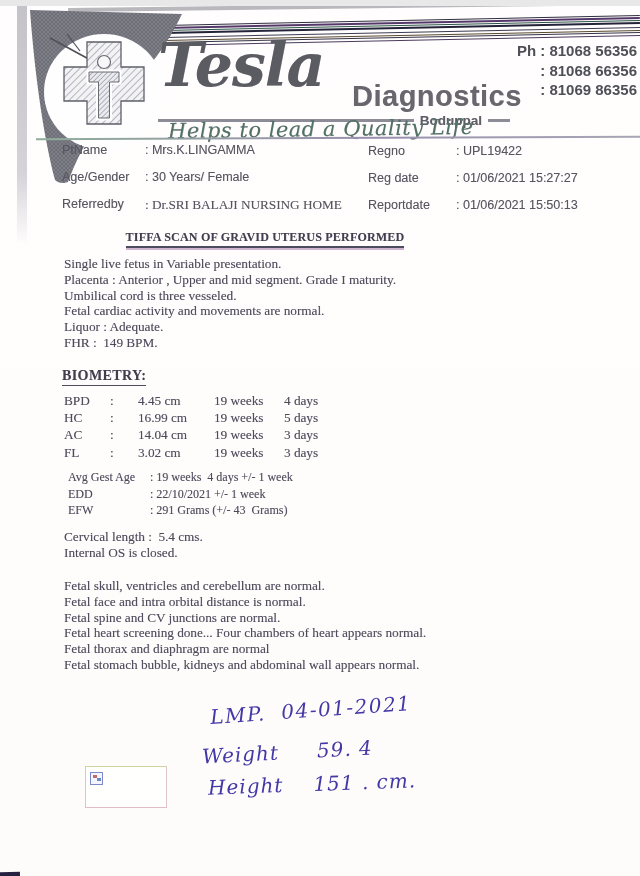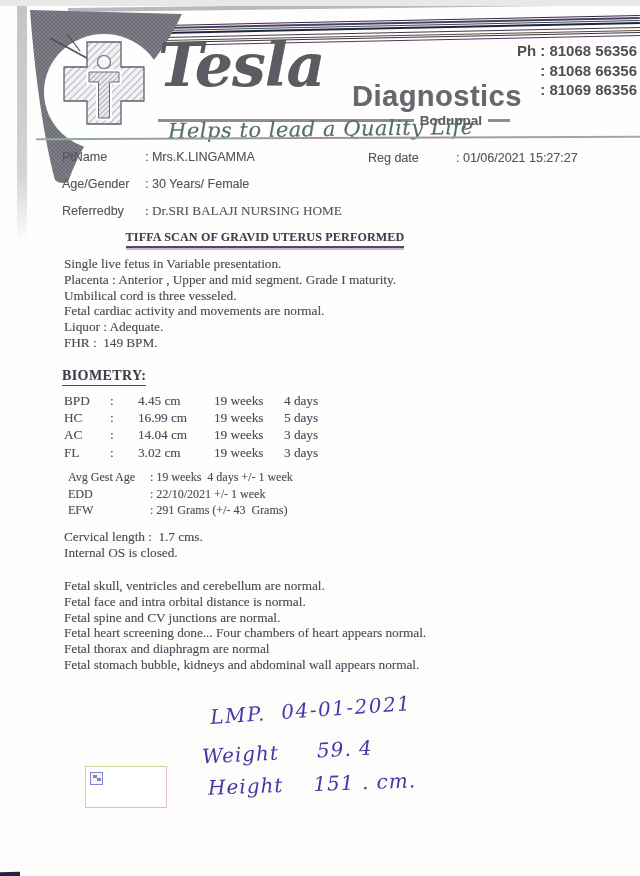--- a/index.html
+++ b/index.html
@@ -54,21 +54,21 @@
     font-family:"Liberation Sans","DejaVu Sans",sans-serif;font-weight:bold;
     font-size:15px;line-height:19.5px;color:#4f4f58;}
 
   .info-rule{position:absolute;left:36px;top:131px;width:604px;height:1.6px;
     background:linear-gradient(90deg,#8fae9a,#9a8fae 55%,#a7a7b5);transform:rotate(-0.25deg);}
 
   .pt-block{position:absolute;font-family:"Liberation Sans","DejaVu Sans",sans-serif;
     font-size:12.5px;color:#56565f;}
   .pt-left{left:62px;top:137px;}
   .pt-right{left:368px;top:138px;}
-  .pt-row{display:flex;height:27px;align-items:center;white-space:pre;}
+  .pt-row{display:flex;height:27px;align-items:flex-start;white-space:pre;}
   .pt-left .pt-label{width:83px;}
   .pt-right .pt-label{width:88px;}
   .pt-serif{font-family:"Liberation Serif","DejaVu Serif",serif;font-size:13.2px;}
 
   .report-title-wrap{position:absolute;left:55px;top:221px;width:420px;text-align:center;}
   .report-title{display:inline-block;font-weight:bold;font-size:12px;letter-spacing:0.2px;
     color:#413f4e;border-bottom:2px solid #4c4c5e;box-shadow:0 2px 0 rgba(150,90,150,0.45);
     padding-bottom:1px;}
 
   .body-lines p{margin:0;font-size:13.2px;line-height:15.8px;white-space:pre;}
@@ -171,22 +171,30 @@
       <span class="pt-value">: 30 Years/ Female</span>
     </div>
     <div class="pt-row">
       <span class="pt-label">Referredby</span>
       <span class="pt-value pt-serif">: Dr.SRI BALAJI NURSING HOME</span>
     </div>
   </div>
 
   <div class="pt-block pt-right scan">
     <div class="pt-row">
+      <span class="pt-label">Regno</span>
+      <span class="pt-value">: UPL19422</span>
+    </div>
+    <div class="pt-row">
       <span class="pt-label">Reg date</span>
       <span class="pt-value">: 01/06/2021 15:27:27</span>
+    </div>
+    <div class="pt-row">
+      <span class="pt-label">Reportdate</span>
+      <span class="pt-value">: 01/06/2021 15:50:13</span>
     </div>
   </div>
 
   <div class="report-title-wrap">
     <span class="report-title scan">TIFFA SCAN OF GRAVID UTERUS PERFORMED</span>
   </div>
 
   <div class="findings body-lines scan">
     <p>Single live fetus in Variable presentation.</p>
     <p>Placenta : Anterior , Upper and mid segment. Grade I maturity.</p>
@@ -238,21 +246,21 @@
       <span class="gest-label">EDD</span>
       <span>: 22/10/2021 +/- 1 week</span>
     </div>
     <div class="gest-row">
       <span class="gest-label">EFW</span>
       <span>: 291 Grams (+/- 43  Grams)</span>
     </div>
   </div>
 
   <div class="cervical body-lines scan">
-    <p>Cervical length :  1.7 cms.</p>
+    <p>Cervical length :  5.4 cms.</p>
     <p>Internal OS is closed.</p>
   </div>
 
   <div class="fetal body-lines scan">
     <p>Fetal skull, ventricles and cerebellum are normal.</p>
     <p>Fetal face and intra orbital distance is normal.</p>
     <p>Fetal spine and CV junctions are normal.</p>
     <p>Fetal heart screening done... Four chambers of heart appears normal.</p>
     <p>Fetal thorax and diaphragm are normal</p>
     <p>Fetal stomach bubble, kidneys and abdominal wall appears normal.</p>

